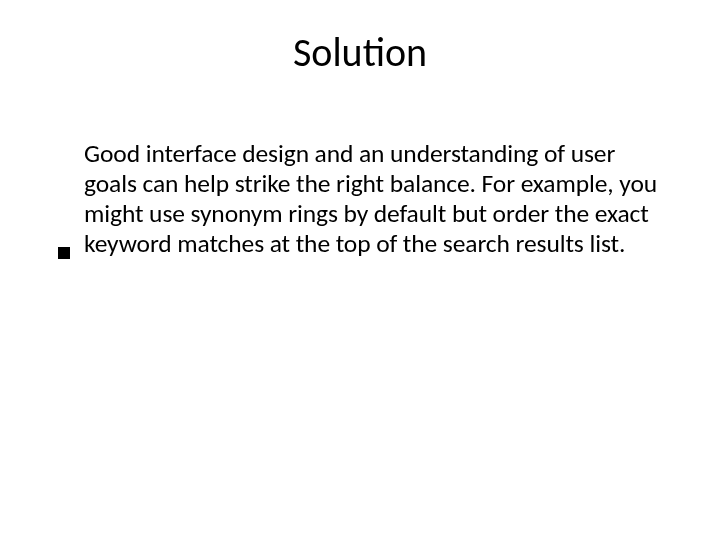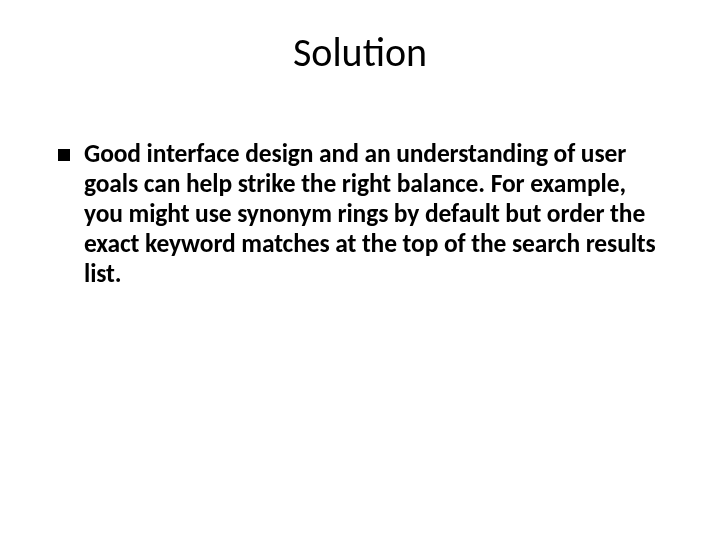--- a/index.html
+++ b/index.html
@@ -21,23 +21,22 @@
       font-size: 40px;
       font-weight: 400;
       margin-top: 8px;
       margin-bottom: 62px;
     }
     .content {
       padding-left: 8px;
     }
     .item {
       display: flex;
-      align-items: flex-start;
+      align-items: flex-end;
       margin-bottom: 44px;
-      font-weight: bold;
     }
     .bullet {
       flex: 0 0 auto;
       width: 12px;
       height: 12px;
       background: #000;
       margin-top: 10px;
       margin-right: 14px;
     }
     .text {

